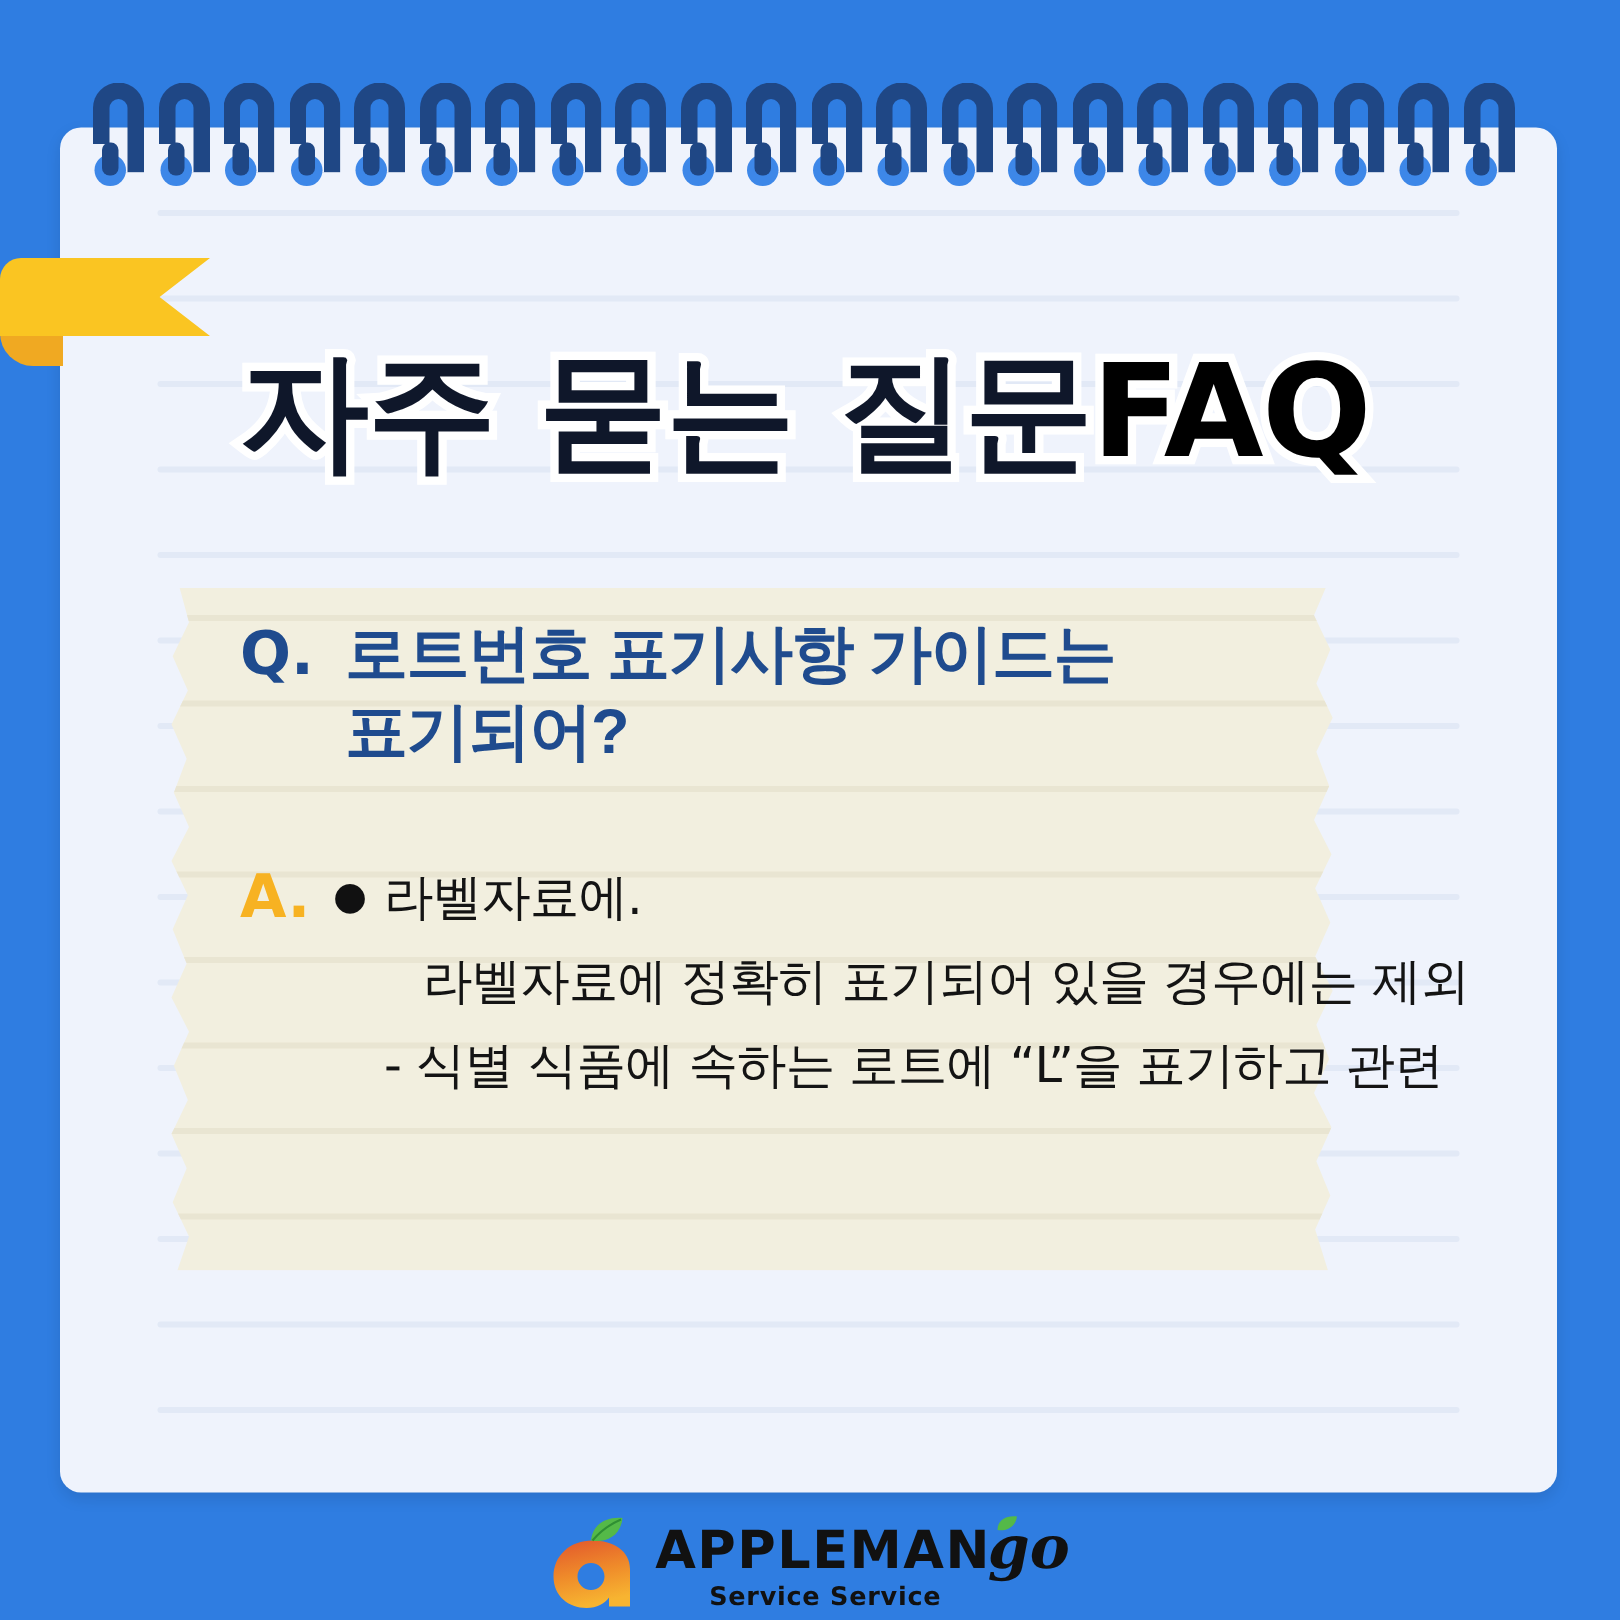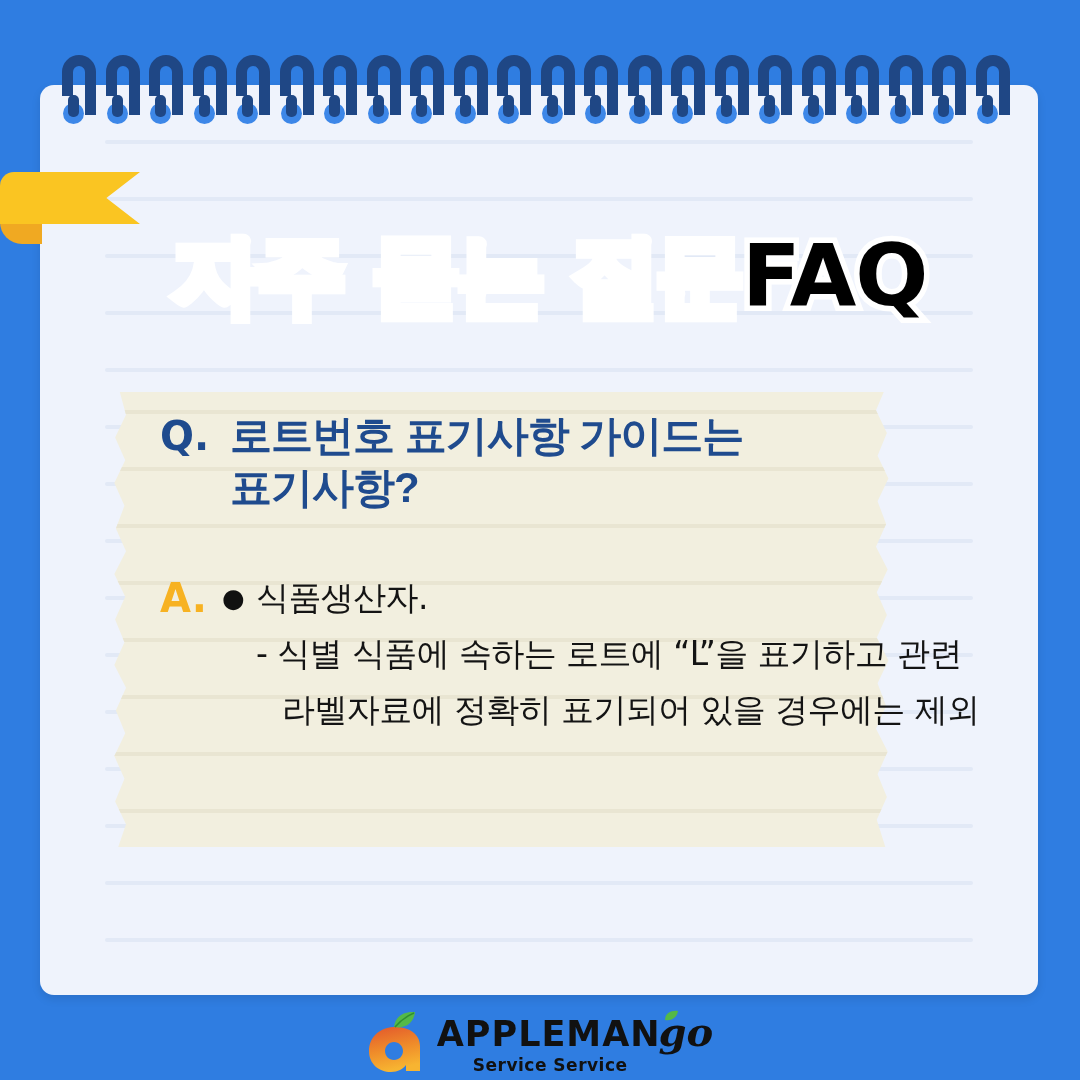--- a/index.html
+++ b/index.html
@@ -135,21 +135,21 @@
     z-index: 4;
     font-size: 86px;
     font-weight: 900;
     letter-spacing: -1px;
     line-height: 1;
     white-space: nowrap;
     -webkit-text-stroke: 11px #ffffff;
     paint-order: stroke fill;
     font-family: "DejaVu Sans", "Liberation Sans", sans-serif;
   }
-  .title .t-ko { color: #ffffff; margin-left: 14px; }
+  .title .t-ko { color: #0f172a; }
   .title .t-en { color: #000000; }
 
   
   .cream {
     position: absolute;
     left: 112px;
     top: 392px;
     width: 778px;
     height: 455px;
     background: #f2efdf;
@@ -471,35 +471,35 @@
       <div class="crule" style="top: 360px;"></div>
       <div class="crule" style="top: 417px;"></div>
     </div>
 
   <div class="qa">
 
     <div class="q-row">
       <div class="q-mark">Q.</div>
       <div class="q-text">
         <div>로트번호 표기사항 가이드는</div>
-        <div>표기사항?</div>
+        <div>표기되어?</div>
       </div>
     </div>
 
     <div class="a-row">
       <div class="a-mark">A.</div>
       <div class="a-body">
         <div class="bullet-row">
           <div class="bullet-dot">●</div>
           <div class="bullet-text">
-            <div>식품생산자.</div>
+            <div>라벨자료에.</div>
           </div>
         </div>
+        <div class="sub-line indent">라벨자료에 정확히 표기되어 있을 경우에는 제외</div>
         <div class="sub-line">- 식별 식품에 속하는 로트에 “L”을 표기하고 관련</div>
-        <div class="sub-line indent">라벨자료에 정확히 표기되어 있을 경우에는 제외</div>
       </div>
     </div>
 
   </div>
 
   <div class="footer">
     <div class="logo-row">
       <div class="logo-mark">
         <svg class="fruit" viewBox="0 0 56 50">
           <defs>

